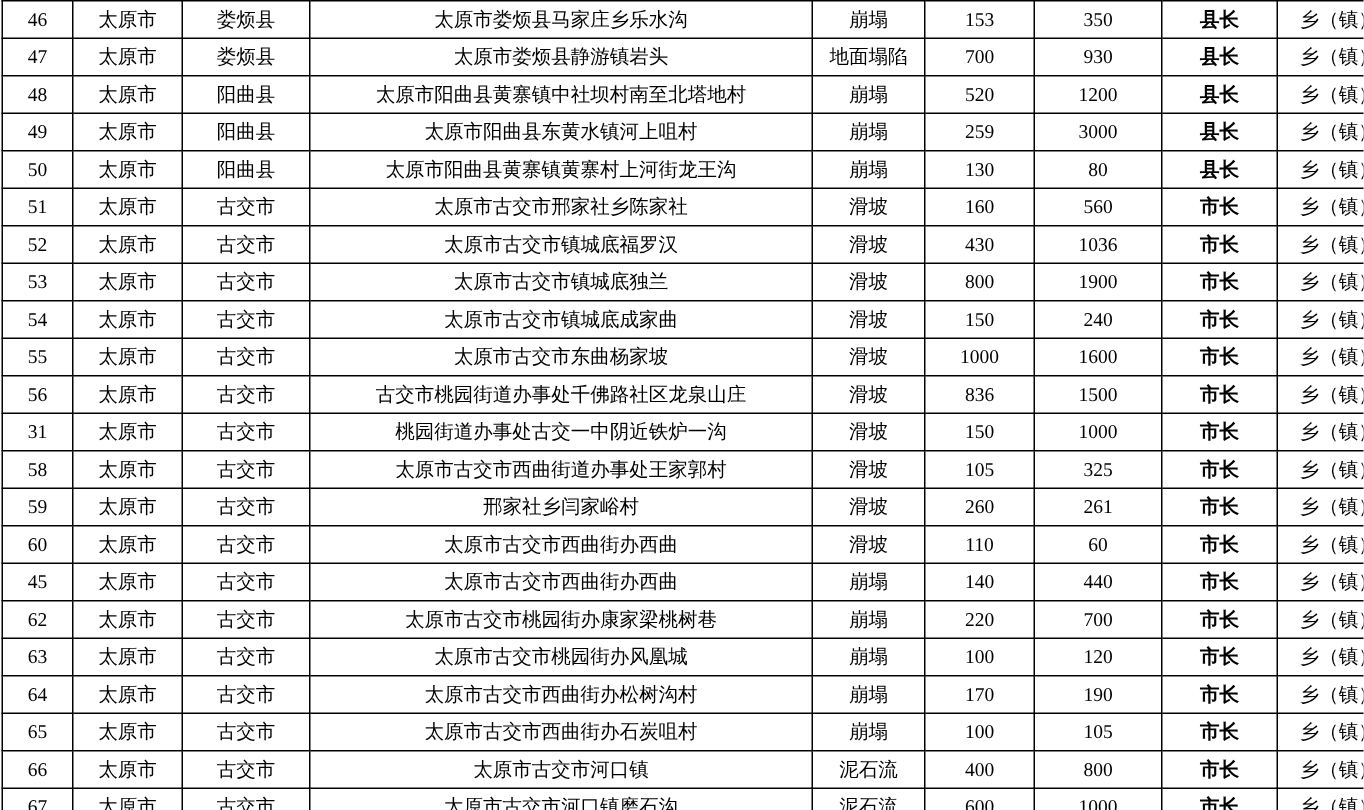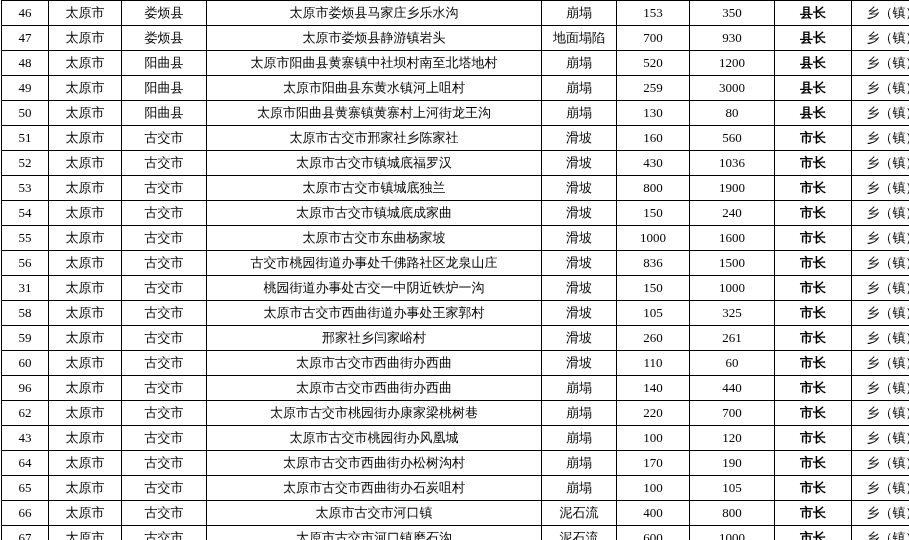--- a/index.html
+++ b/index.html
@@ -214,21 +214,21 @@
           <td class="c-city">太原市</td>
           <td class="c-county">古交市</td>
           <td class="c-name">太原市古交市西曲街办西曲</td>
           <td class="c-type">滑坡</td>
           <td class="c-num1">110</td>
           <td class="c-num2">60</td>
           <td class="c-resp">市长</td>
           <td class="c-level">乡（镇）长</td>
         </tr>
         <tr>
-          <td class="c-no">96</td>
+          <td class="c-no">45</td>
           <td class="c-city">太原市</td>
           <td class="c-county">古交市</td>
           <td class="c-name">太原市古交市西曲街办西曲</td>
           <td class="c-type">崩塌</td>
           <td class="c-num1">140</td>
           <td class="c-num2">440</td>
           <td class="c-resp">市长</td>
           <td class="c-level">乡（镇）长</td>
         </tr>
         <tr>
@@ -236,21 +236,21 @@
           <td class="c-city">太原市</td>
           <td class="c-county">古交市</td>
           <td class="c-name">太原市古交市桃园街办康家梁桃树巷</td>
           <td class="c-type">崩塌</td>
           <td class="c-num1">220</td>
           <td class="c-num2">700</td>
           <td class="c-resp">市长</td>
           <td class="c-level">乡（镇）长</td>
         </tr>
         <tr>
-          <td class="c-no">43</td>
+          <td class="c-no">63</td>
           <td class="c-city">太原市</td>
           <td class="c-county">古交市</td>
           <td class="c-name">太原市古交市桃园街办风凰城</td>
           <td class="c-type">崩塌</td>
           <td class="c-num1">100</td>
           <td class="c-num2">120</td>
           <td class="c-resp">市长</td>
           <td class="c-level">乡（镇）长</td>
         </tr>
         <tr>

